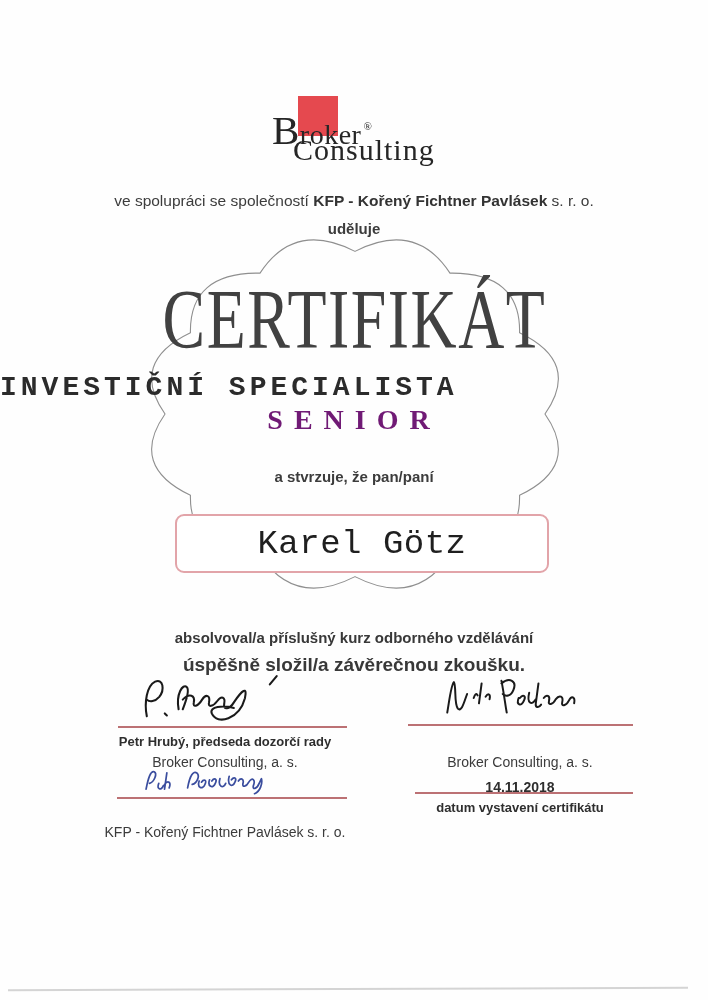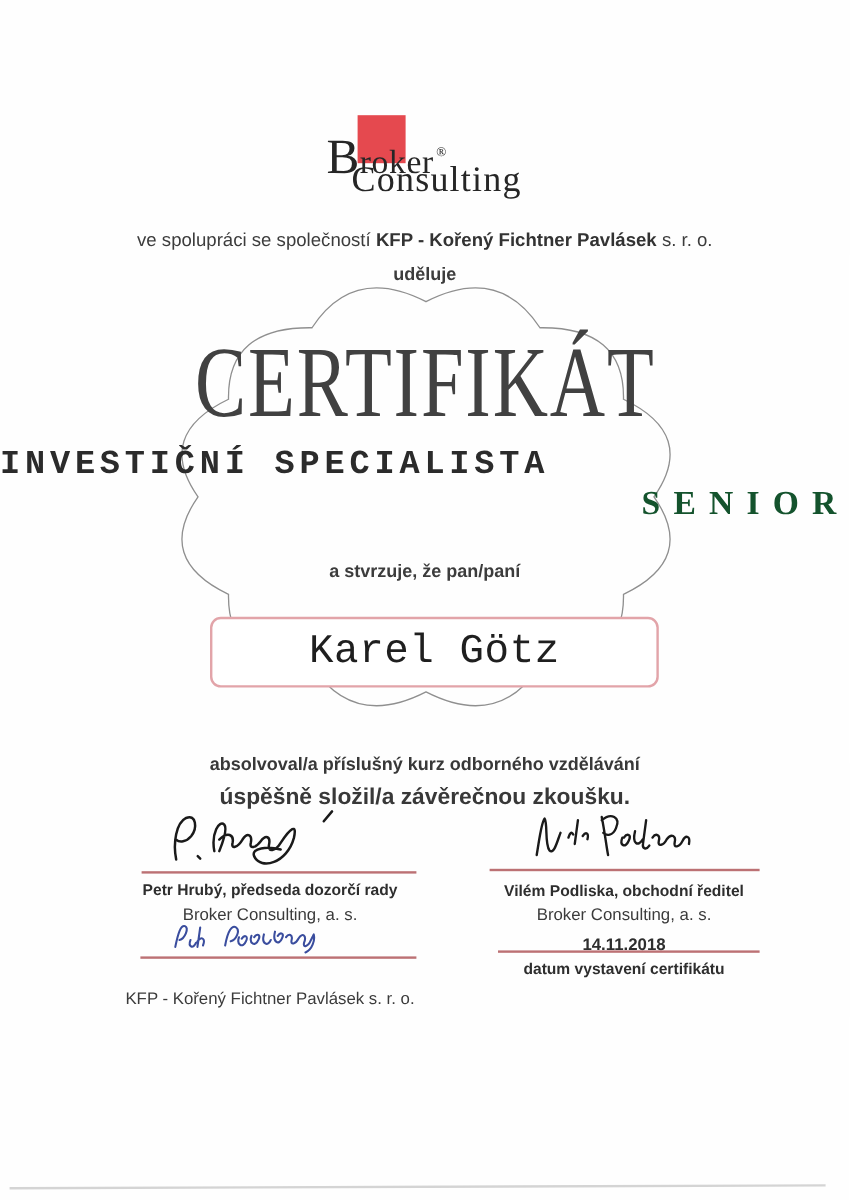--- a/index.html
+++ b/index.html
@@ -23,22 +23,22 @@
 
   
   .rosette{position:absolute;left:112px;top:206px;width:486px;height:416px;z-index:0;}
 
   
   .title-wrap{position:absolute;left:0;top:278px;width:708px;text-align:center;z-index:1;}
   .title{display:inline-block;transform:scaleX(.76);transform-origin:center;
          font-family:"Liberation Serif",serif;font-size:84px;line-height:1;color:#414141;letter-spacing:2px;white-space:nowrap;}
   .sub1{position:absolute;left:0;top:372px;width:708px;text-align:left;font-family:Liberation Mono, monospace;
         font-weight:700;font-size:28px;letter-spacing:4px;color:#2b2b2b;white-space:nowrap;}
-  .sub2{position:absolute;left:0;top:404px;width:708px;text-align:right;font-family:"Liberation Serif",serif;
-        font-weight:700;font-size:28px;letter-spacing:11px;color:#14532d;}
+  .sub2{position:absolute;left:0;top:404px;width:708px;text-align:center;font-family:"Liberation Serif",serif;
+        font-weight:700;font-size:28px;letter-spacing:11px;color:#701a75;}
   .confirm{position:absolute;left:0;top:468px;width:708px;text-align:center;font-size:15px;font-weight:600;color:#3c3c3c;}
 
   
   .name-box{position:absolute;left:175px;top:514px;width:370px;height:55px;border:2px solid #e2a4a9;
             border-radius:9px;display:flex;align-items:center;justify-content:center;background:#fff;z-index:1;}
   .name{font-size:34px;color:#1f1f1f;letter-spacing:.5px;font-family:Liberation Mono, monospace;}
 
   
   .body1{position:absolute;left:0;top:629px;width:708px;text-align:center;font-size:15px;font-weight:600;color:#383838;}
   .body2{position:absolute;left:0;top:654px;width:708px;text-align:center;font-size:19px;font-weight:600;color:#383838;}
@@ -111,21 +111,20 @@
 
   <svg class="sig-svg" style="left:438px;top:674px;" width="152" height="50" viewBox="0 0 230 75">
     <g fill="none" stroke="#1a1a1a" stroke-width="3" stroke-linecap="round" stroke-linejoin="round">
       <path d="M14,58 C18,34 20,16 24,12 C28,18 24,44 30,52 C36,58 40,40 44,30"></path>
       <path d="M54,36 C56,30 58,28 60,32 M66,14 L62,44 M72,34 C76,28 80,30 78,38"></path>
       <path d="M96,10 C100,30 102,48 104,58 M96,14 C108,4 120,10 114,24 C110,34 102,34 98,30"></path>
       <path d="M122,36 C118,46 126,50 130,40 C134,32 128,30 124,36 M138,28 C134,44 142,48 148,38 M152,14 L148,44 C147,50 152,52 156,46 M160,36 C164,30 170,32 168,40 C166,48 174,46 178,38 C184,30 190,34 188,42 C186,50 194,48 198,40 C202,32 208,34 206,44"></path>
     </g>
   </svg>
   <div class="rule" style="left:408px;top:724px;width:225px;"></div>
-  <div class="sig-label col-right" style="top:735px;">Vilém Podliska, obchodní ředitel</div>
   <div class="sig-org col-right" style="top:754px;">Broker Consulting, a. s.</div>
 
   <div class="date-val">14.11.2018</div>
   <div class="rule" style="left:415px;top:792px;width:218px;"></div>
   <div class="date-label">datum vystavení certifikátu</div>
 
   <div class="scan-line"></div>
 
 </div>
 

